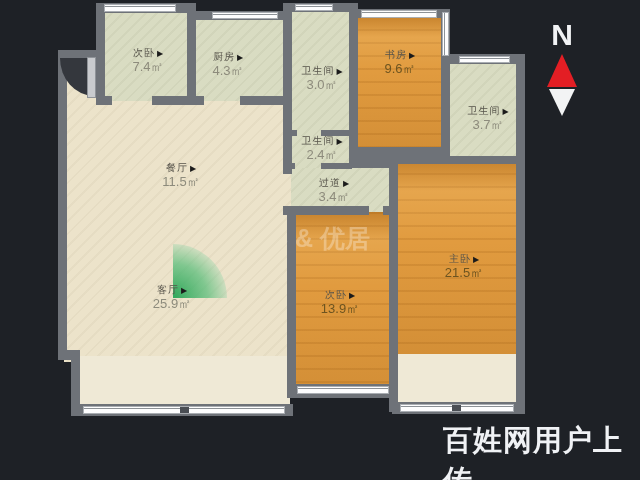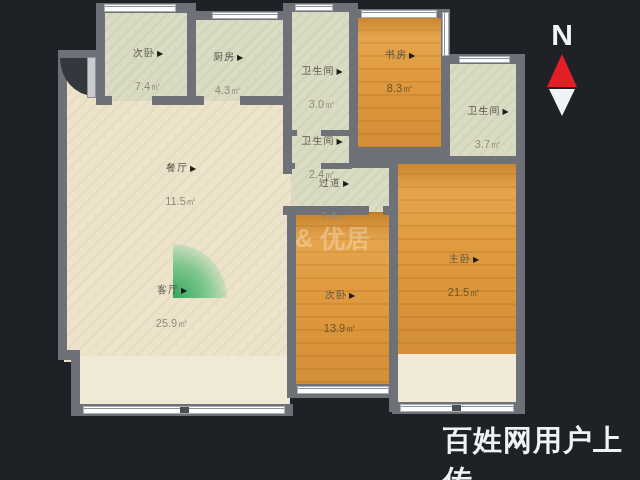--- a/index.html
+++ b/index.html
@@ -21,21 +21,21 @@
   .nub{background:#4a4e54;}
   .door-swing{position:absolute;left:60px;top:58px;width:34px;height:38px;background:#34373d;
               border-bottom-left-radius:100%;}
   .door-leaf{position:absolute;left:87px;top:57px;width:9px;height:41px;background:#c9cbce;
              box-shadow:0 0 0 1px #8f9398 inset;}
   .fan{position:absolute;left:173px;top:244px;width:54px;height:54px;border-top-right-radius:100%;
        background:radial-gradient(circle at 0% 100%,rgba(38,164,84,0.95) 0%,rgba(92,190,124,0.75) 45%,rgba(160,214,176,0.35) 72%,rgba(200,224,204,0) 100%);}
   .lbl{position:absolute;transform:translateX(-50%);text-align:center;line-height:1.3;white-space:nowrap;}
   .lbl-name{font-size:10px;color:#56534a;letter-spacing:1px;}
   .arr{color:#1b1b1b;font-size:8px;margin-left:2px;letter-spacing:0;}
-  .lbl-area{font-size:11px;color:#8d8b7c;margin-top:20px;}
+  .lbl-area{font-size:13px;color:#8d8b7c;}
   .on-wood .lbl-area{color:#6d5420;}
   .compass{position:absolute;left:540px;top:20px;width:44px;height:104px;text-align:center;}
   .compass-n{font-size:30px;font-weight:bold;color:#f2f3f5;line-height:1;}
   .compass svg{display:block;margin:4px auto 0 auto;}
   .wm-br{position:absolute;left:443px;top:421px;font-size:29px;font-weight:bold;color:#f0f2f5;letter-spacing:1px;}
   .wm-clip{position:absolute;left:287px;top:222px;width:100px;height:30px;overflow:hidden;}
   .wm-center{position:absolute;left:-24px;top:0;font-size:25px;font-weight:bold;color:rgba(255,255,255,0.30);white-space:nowrap;}
 </style>
 </head>
 <body>
@@ -114,21 +114,21 @@
   <div class="lbl" style="left:228px;top:50px;">
     <div class="lbl-name"><span>厨房</span><span class="arr">▶</span></div>
     <div class="lbl-area">4.3㎡</div>
   </div>
   <div class="lbl" style="left:322px;top:64px;">
     <div class="lbl-name"><span>卫生间</span><span class="arr">▶</span></div>
     <div class="lbl-area">3.0㎡</div>
   </div>
   <div class="lbl on-wood" style="left:400px;top:48px;">
     <div class="lbl-name"><span>书房</span><span class="arr">▶</span></div>
-    <div class="lbl-area">8.3㎡</div>
+    <div class="lbl-area">9.6㎡</div>
   </div>
   <div class="lbl" style="left:322px;top:134px;">
     <div class="lbl-name"><span>卫生间</span><span class="arr">▶</span></div>
     <div class="lbl-area">2.4㎡</div>
   </div>
   <div class="lbl" style="left:334px;top:176px;">
     <div class="lbl-name"><span>过道</span><span class="arr">▶</span></div>
     <div class="lbl-area">3.4㎡</div>
   </div>
   <div class="lbl" style="left:488px;top:104px;">

